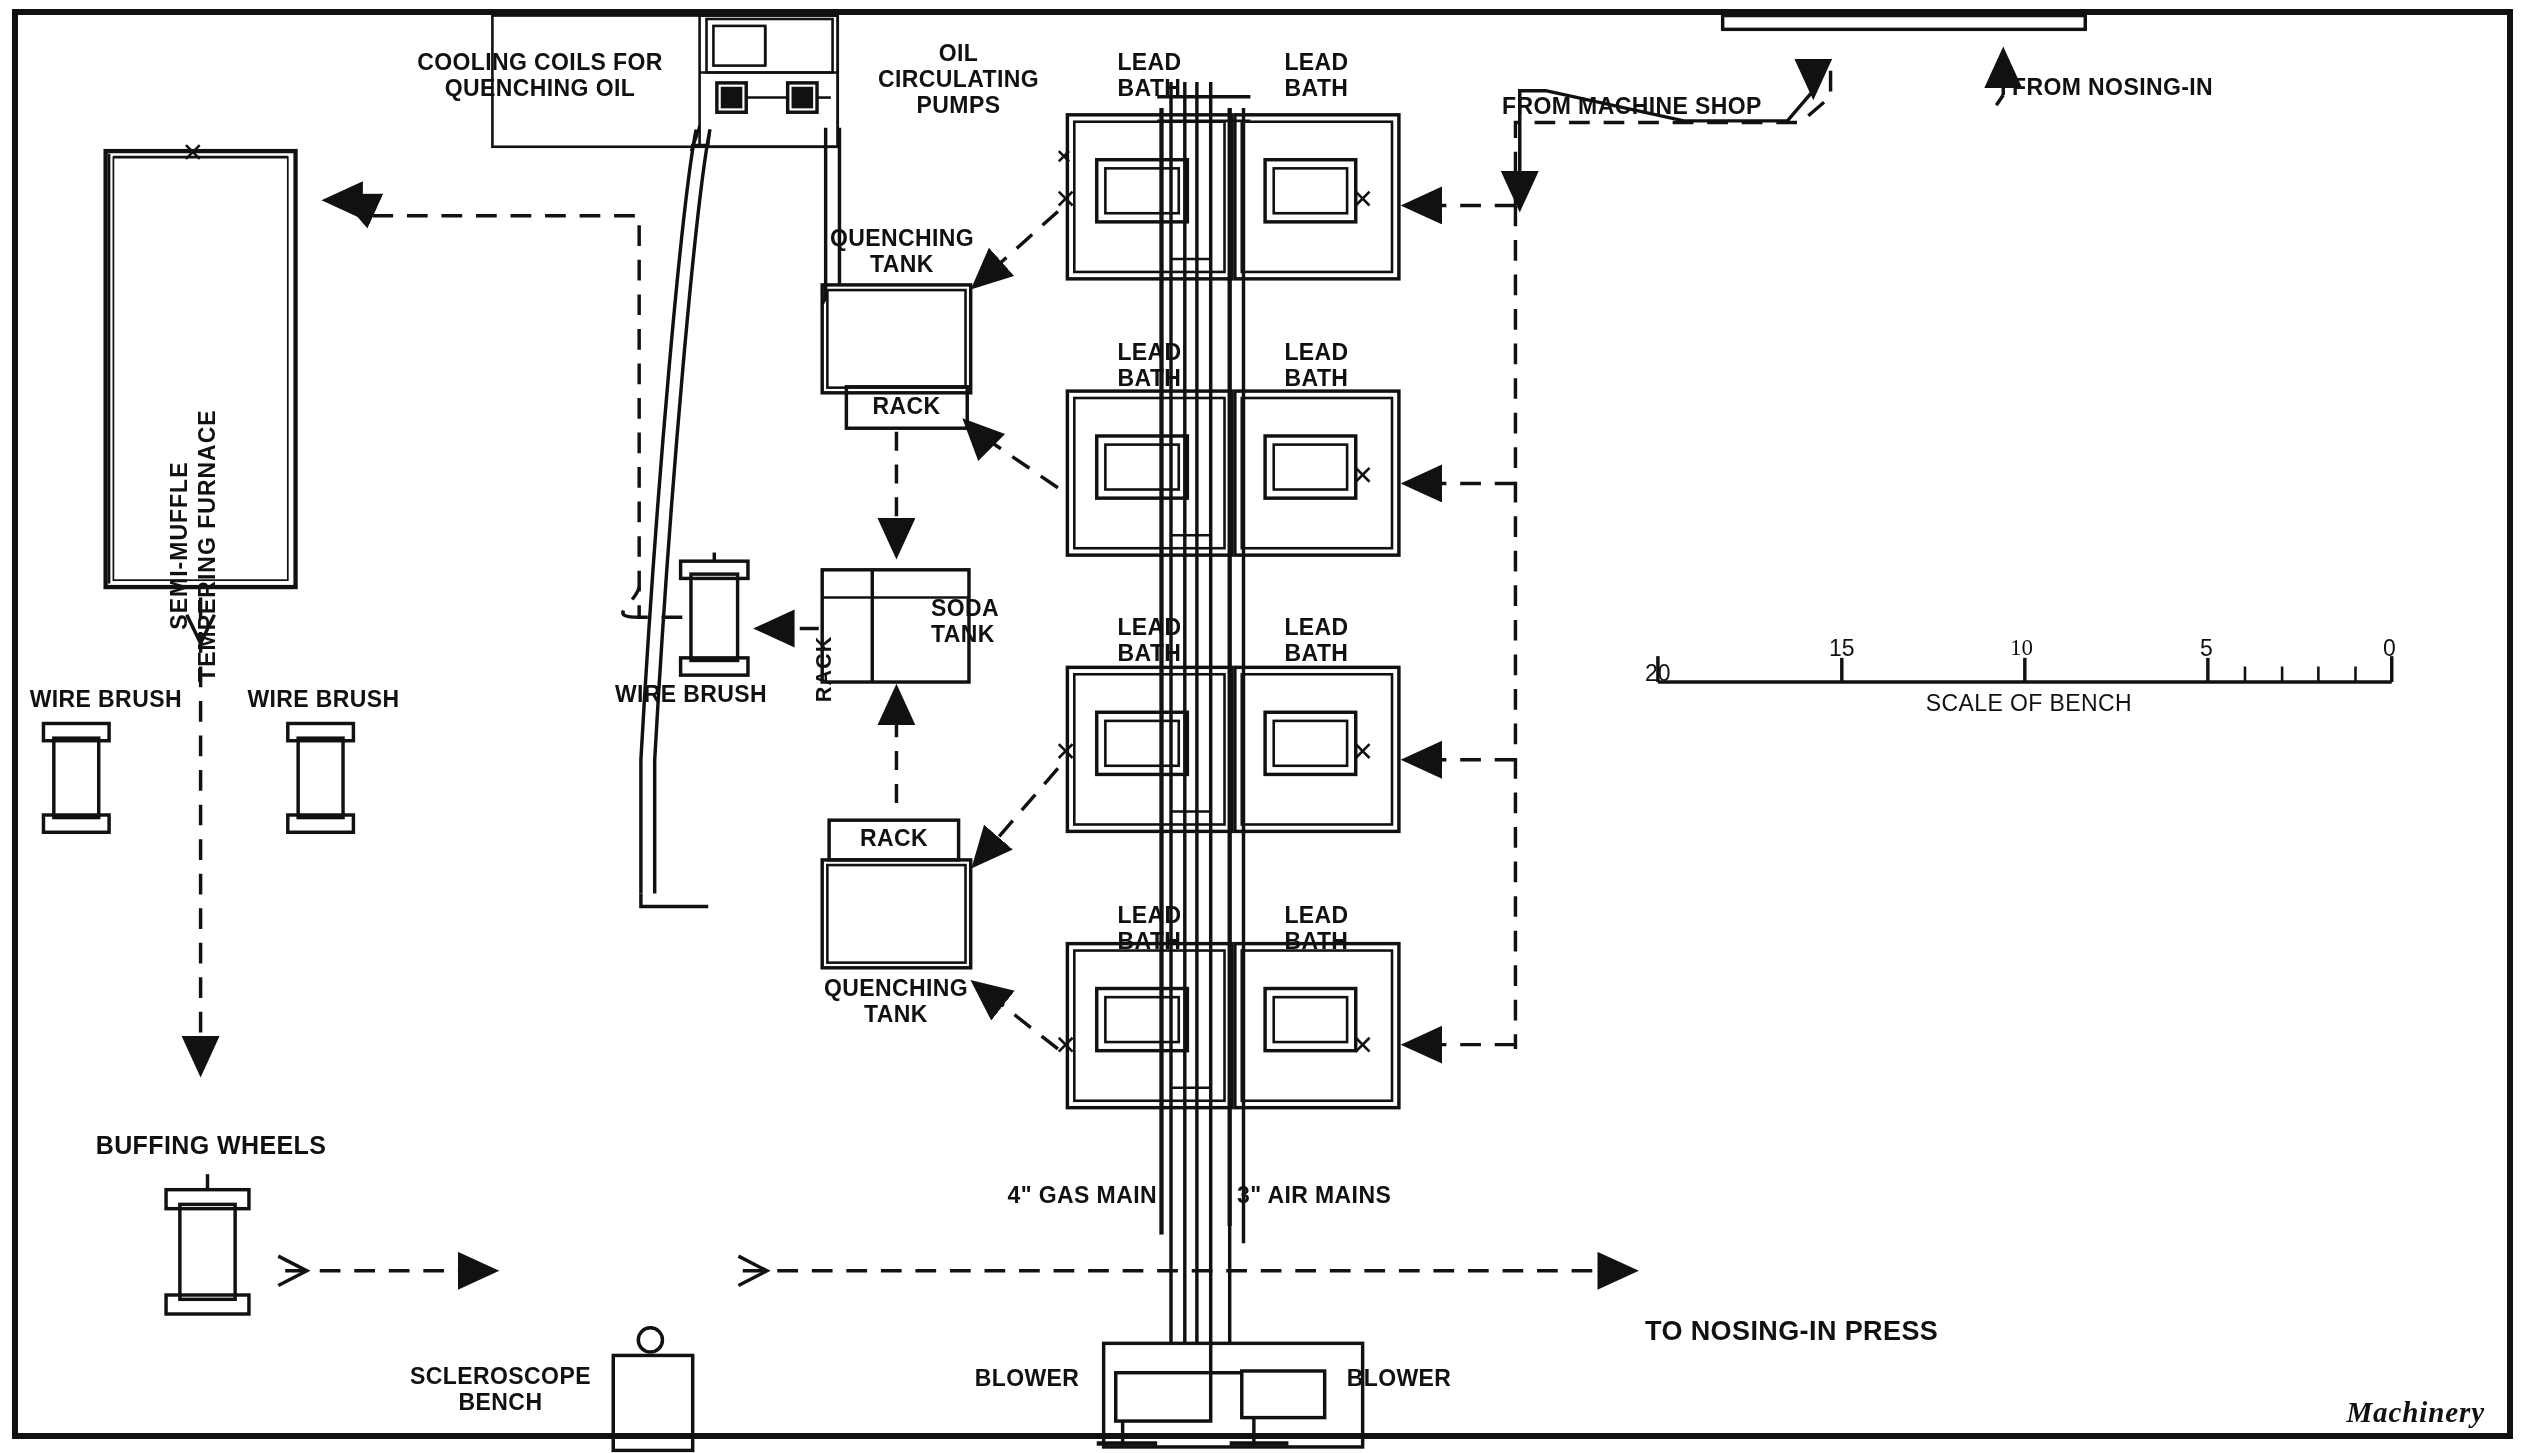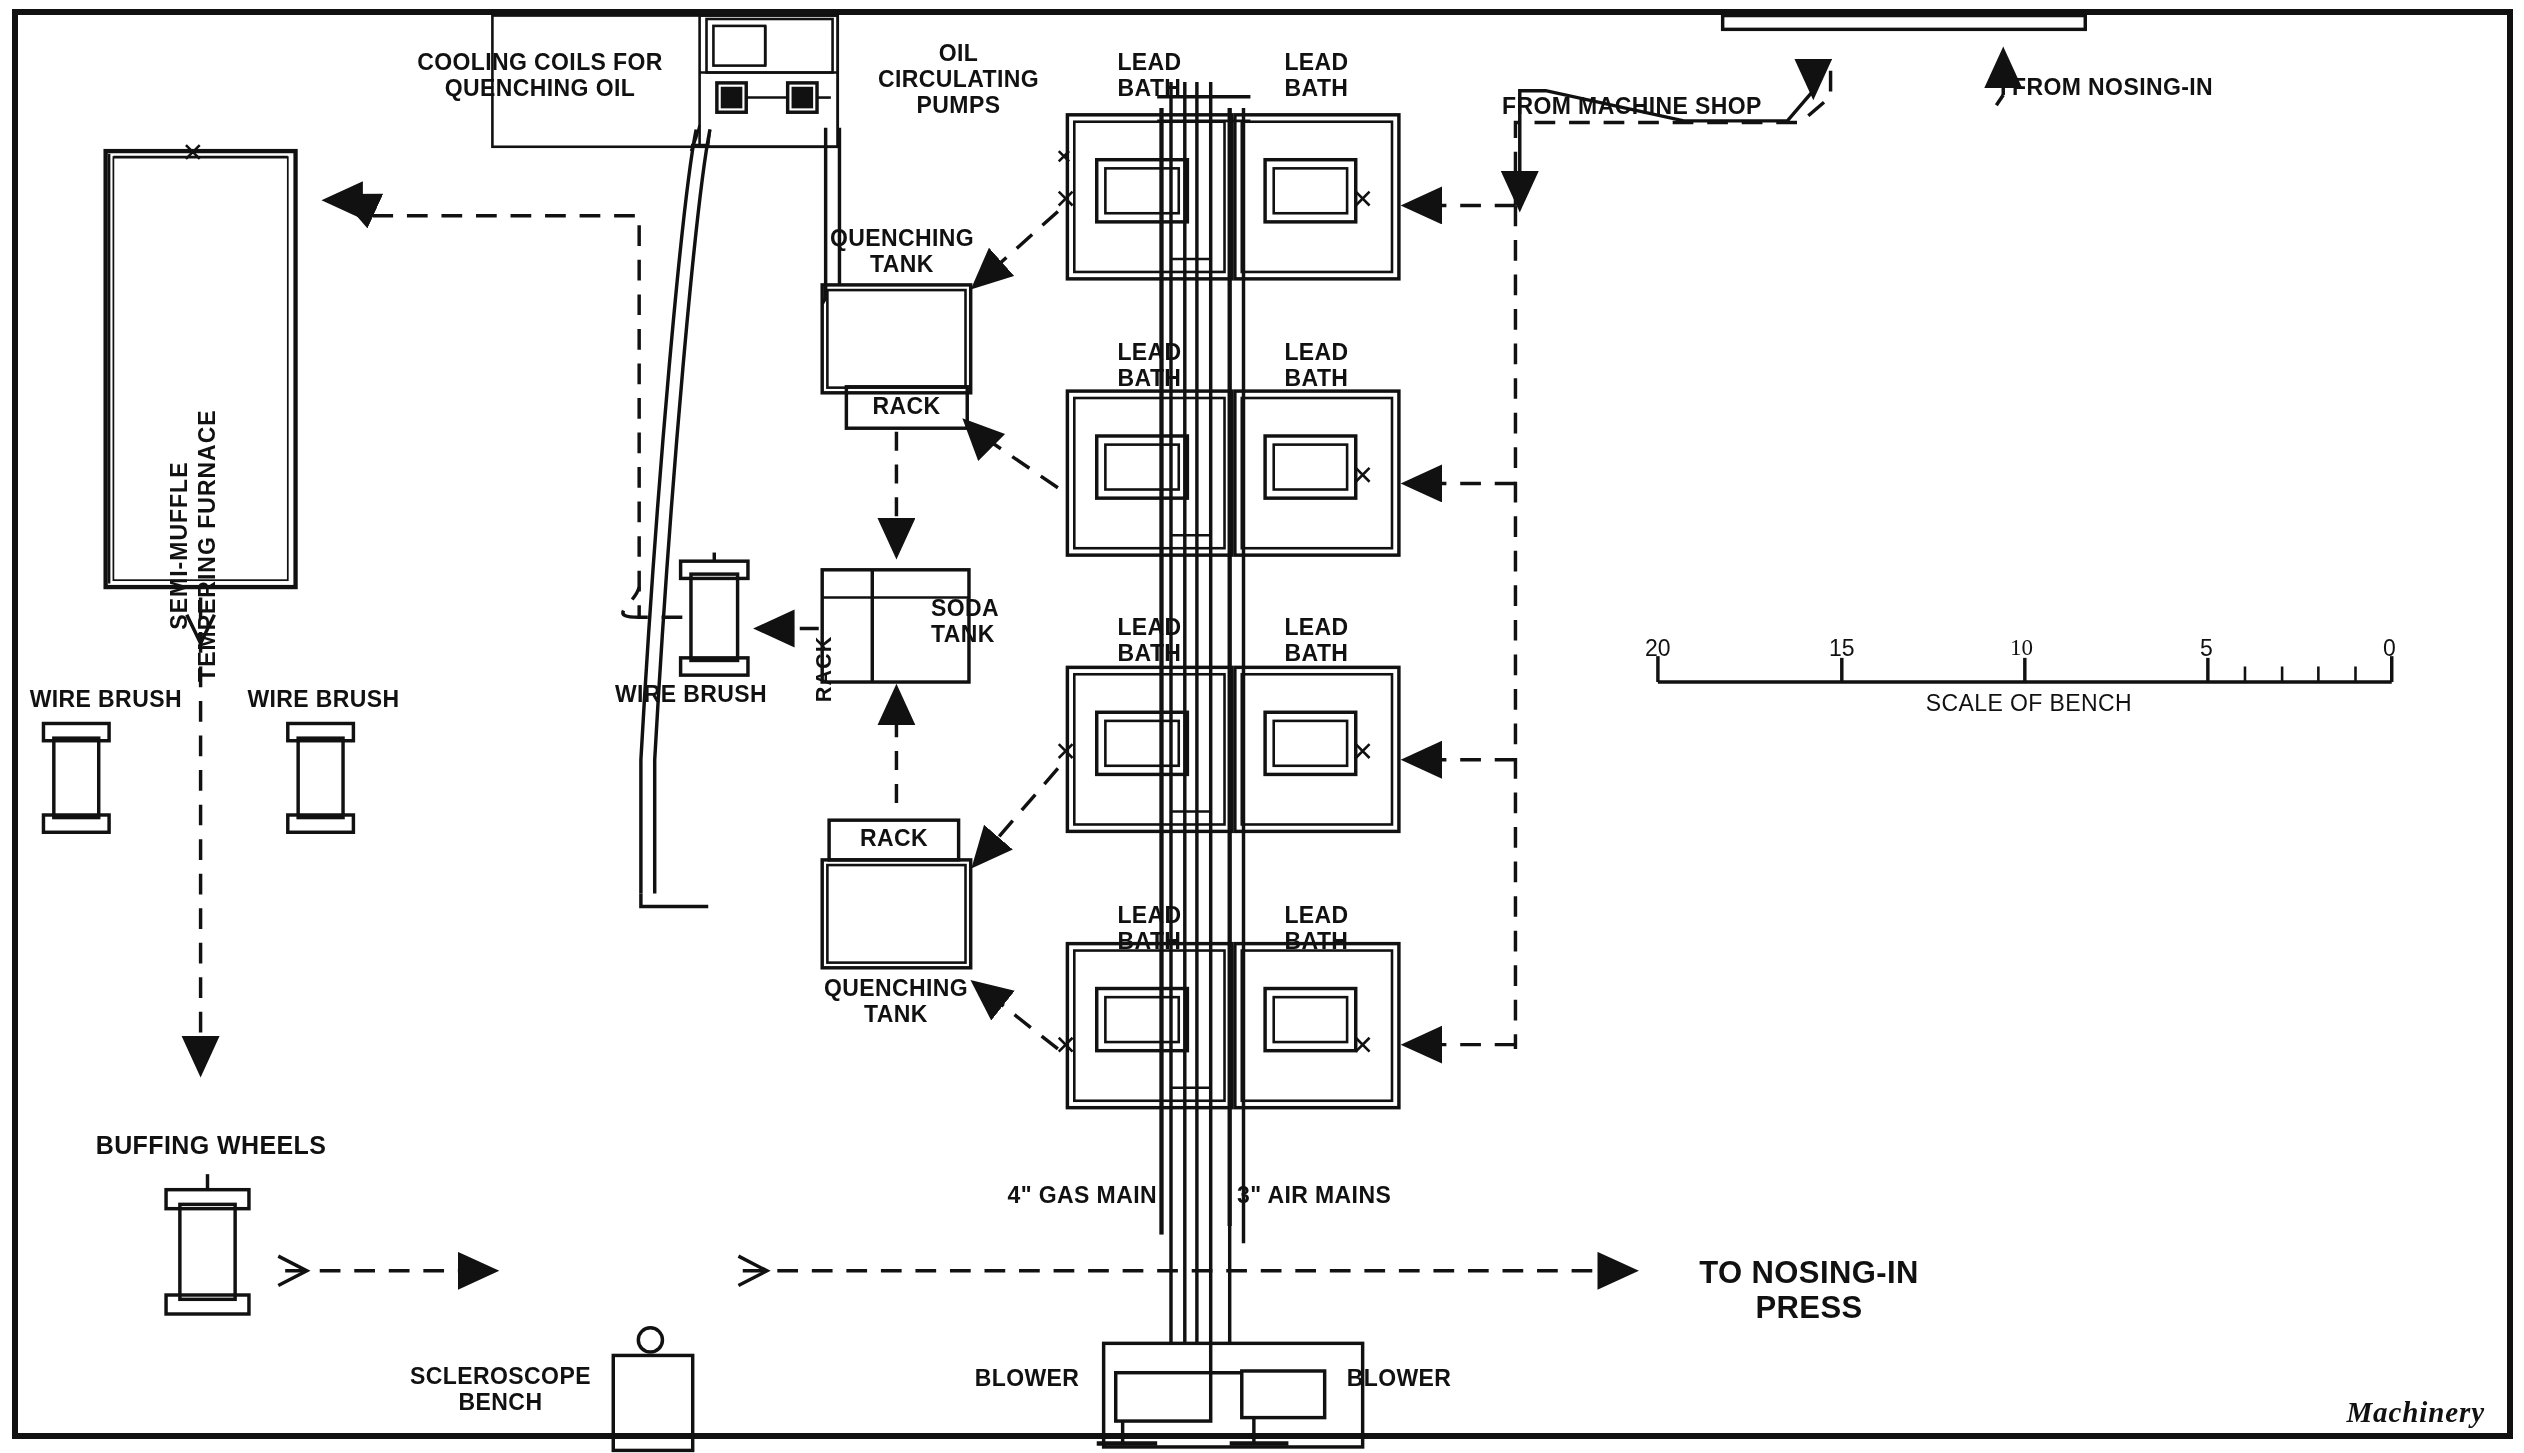--- a/index.html
+++ b/index.html
@@ -352,21 +352,21 @@
 
   <div class="lbl" style="left:397px; top:1364px; width:207px; font-size:23px;">SCLEROSCOPE
 BENCH</div>
 
   <div class="lbl" style="left:958px; top:1366px; width:138px; font-size:23px;">BLOWER</div>
   <div class="lbl" style="left:1330px; top:1366px; width:138px; font-size:23px;">BLOWER</div>
 
   <div class="lbl" style="left:967px; top:1183px; width:190px; font-size:23px; text-align:right;">4" GAS MAIN</div>
   <div class="lbl" style="left:1237px; top:1183px; width:207px; font-size:23px; text-align:left;">3" AIR MAINS</div>
 
-  <div class="lbl" style="left:1645px; top:1256px; width:328px; font-size:31px; text-align:center;">TO NOSING-IN PRESS</div>
+  <div class="lbl" style="left:1645px; top:1316px; width:328px; font-size:27px; text-align:left;">TO NOSING-IN PRESS</div>
 
   <div class="lbl" style="left:1502px; top:62px; width:328px; font-size:23px; text-align:left;margin-top:32px;">FROM MACHINE SHOP</div>
   <div class="lbl" style="left:2012px; top:67px; width:294px; font-size:23px; text-align:left;margin-top:8px;">FROM NOSING-IN</div>
 
   <div class="lbl" style="left:1059px; top:50px; width:181px; font-size:23px;">LEAD
 BATH</div>
   <div class="lbl" style="left:1226px; top:50px; width:181px; font-size:23px;">LEAD
 BATH</div>
 
   <div class="lbl" style="left:1059px; top:340px; width:181px; font-size:23px;">LEAD
@@ -377,21 +377,21 @@
   <div class="lbl" style="left:1059px; top:615px; width:181px; font-size:23px;">LEAD
 BATH</div>
   <div class="lbl" style="left:1226px; top:615px; width:181px; font-size:23px;">LEAD
 BATH</div>
 
   <div class="lbl" style="left:1059px; top:903px; width:181px; font-size:23px;">LEAD
 BATH</div>
   <div class="lbl" style="left:1226px; top:903px; width:181px; font-size:23px;">LEAD
 BATH</div>
 
-  <div class="scale-num" style="left:1645px; top:635px;">20</div>
+  <div class="scale-num" style="left:1645px; top:660px;">20</div>
   <div class="scale-num" style="left:1829px; top:635px;">15</div>
   <div class="scale-num" style="left:2010px; top:635px;font-family:Liberation Serif, serif;">10</div>
   <div class="scale-num" style="left:2200px; top:635px;">5</div>
   <div class="scale-num" style="left:2383px; top:635px;">0</div>
   <div class="lbl reg" style="left:1839px; top:691px; width:380px; font-size:23px; font-weight:normal;">SCALE OF BENCH</div>
 
 
   <div class="sig">Machinery</div>
 
 </div>

